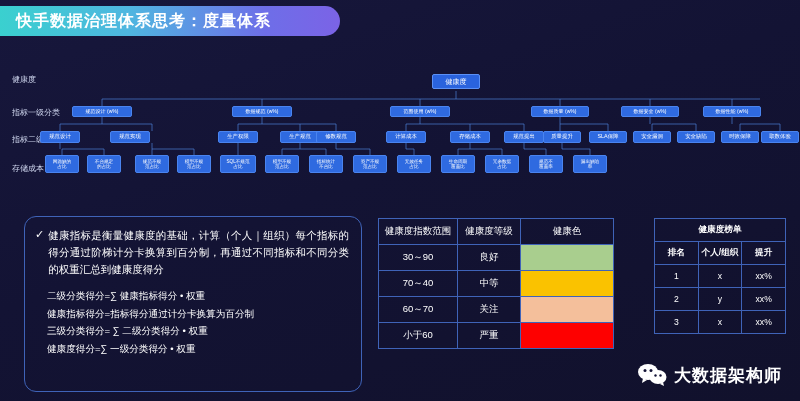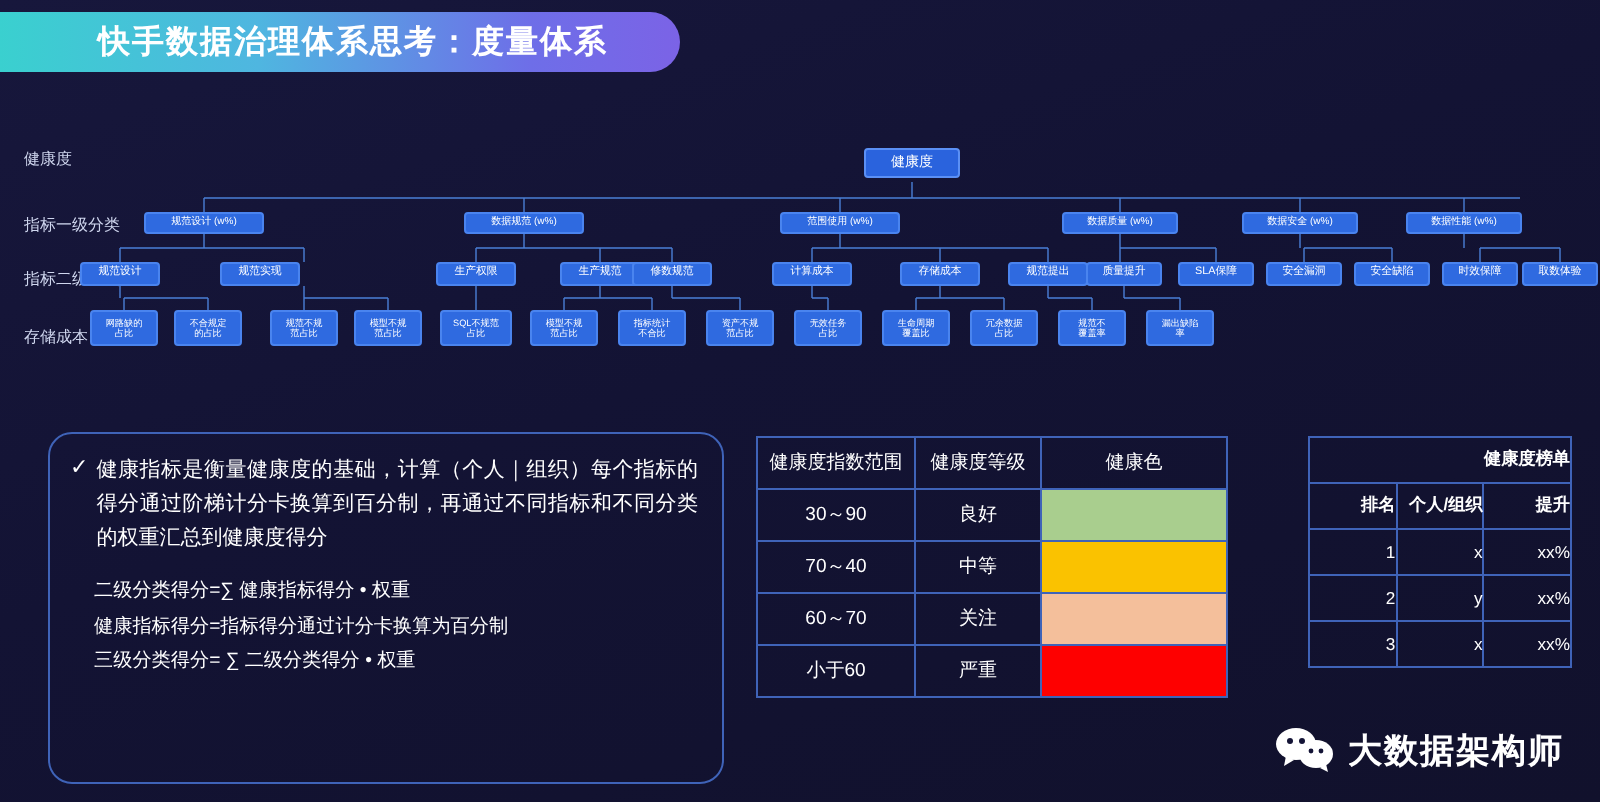--- a/index.html
+++ b/index.html
@@ -14,21 +14,21 @@
 
   
   .title-bar{
     position:absolute;left:0;top:6px;height:30px;width:340px;
     background:linear-gradient(90deg,#3ad0cf 0%,#4fb6e0 38%,#6e6ee8 78%,#7b63e6 100%);
     border-top-right-radius:15px;border-bottom-right-radius:15px;
     display:flex;align-items:center;
   }
   .title-text{
     font-size:16px;font-weight:bold;color:#ffffff;letter-spacing:1px;
-    padding-left:16px;white-space:nowrap;margin-left:33px;
+    padding-left:16px;white-space:nowrap;
   }
 
   
   .tree-wrap{position:absolute;left:0;top:58px;width:788px;height:145px;}
   svg.lines{position:absolute;left:0;top:0;width:800px;height:145px;}
   .row-label{
     position:absolute;font-size:8px;color:#cfd6ee;white-space:nowrap;left:12px;
   }
   .node{
     position:absolute;background:#2f6ae0;border:1px solid #4a84ef;border-radius:2px;
@@ -66,21 +66,21 @@
   .col-range{width:78px;}
   .col-level{width:62px;}
   .col-color{width:92px;margin-top:26px;}
 
   
   .rank-table{
     position:absolute;left:654px;top:218px;width:132px;
     border-collapse:collapse;table-layout:fixed;
   }
   .rank-table th,.rank-table td{
-    border:1px solid #3f63b8;height:22px;text-align:right;
+    border:1px solid #3f63b8;height:22px;text-align:center;
     font-size:8.6px;color:#ffffff;padding:0;margin-top:44px;
   }
   .rank-title{font-size:9px;font-weight:bold;}
 
   
   .watermark{
     position:absolute;right:18px;bottom:14px;display:flex;align-items:center;gap:7px;
   }
   .wm-text{font-size:17px;font-weight:bold;color:#ffffff;letter-spacing:1px;}
 </style>
@@ -241,20 +241,21 @@
 
   <div class="desc-panel">
     <div class="desc-top">
       <span class="check">✓</span>
       <div class="desc-para">健康指标是衡量健康度的基础，计算（个人｜组织）每个指标的得分通过阶梯计分卡换算到百分制，再通过不同指标和不同分类的权重汇总到健康度得分</div>
     </div>
     <div class="formulas">
       <div class="formula">二级分类得分=∑ 健康指标得分 • 权重</div>
       <div class="formula">健康指标得分=指标得分通过计分卡换算为百分制</div>
       <div class="formula">三级分类得分= ∑ 二级分类得分 • 权重</div>
+      <div class="formula">健康度得分=∑ 一级分类得分 • 权重</div>
     </div>
   </div>
 
   <table class="health-table">
     <thead>
       <tr>
         <th class="col-range">健康度指数范围</th>
         <th class="col-level">健康度等级</th>
         <th class="col-color">健康色</th>
       </tr>

